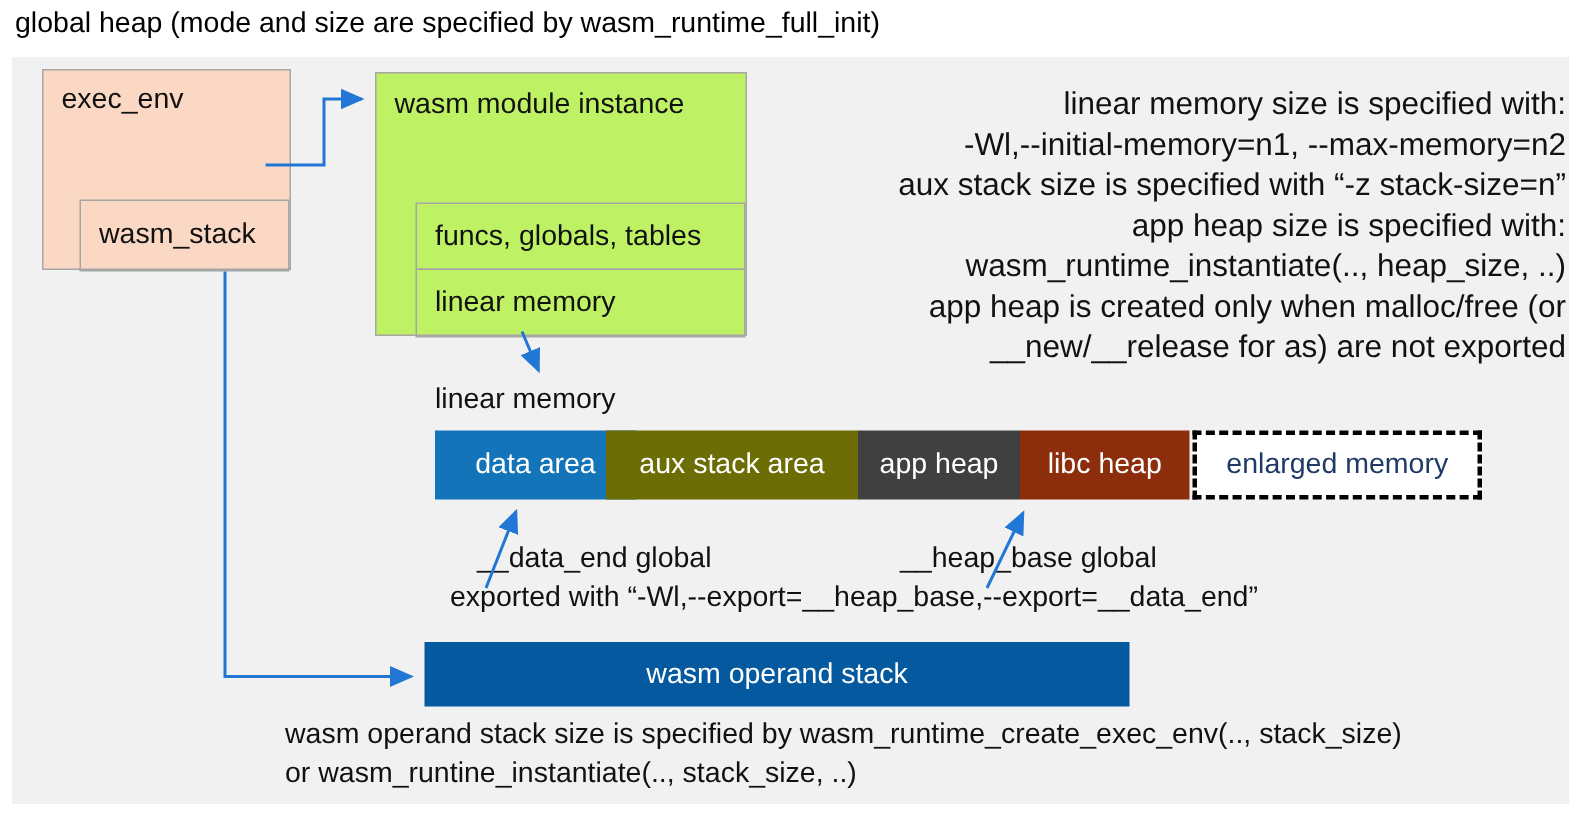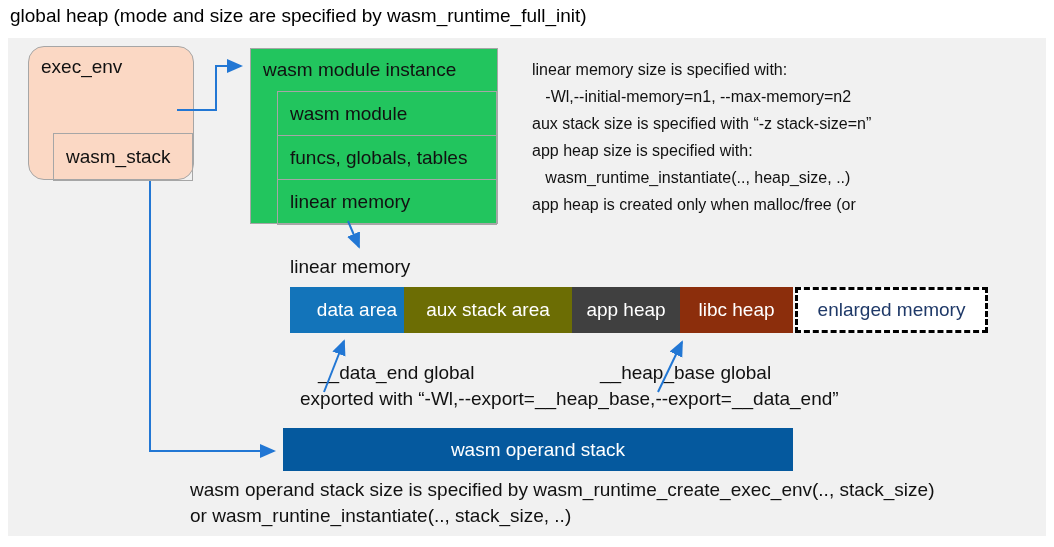--- a/index.html
+++ b/index.html
@@ -24,22 +24,22 @@
   }
   .exec-env .sub-row{left:24px;width:calc(100% - 24px);}
   .exec-env .row1{top:39px;height:48px;}
   .exec-env .row2{top:86px;height:48px;}
   .mod-inst .sub-row{left:26px;width:calc(100% - 26px);}
   .mod-inst .row1{top:42px;height:45px;}
   .mod-inst .row2{top:86px;height:45px;}
   .mod-inst .row3{top:130px;height:46px;}
 
   
-  .info-line{position:absolute;left:532px;width:512px;height:27px;font-size:16px;
-    line-height:27px;white-space:pre;color:#111;}
+  .info-line{position:absolute;left:532px;width:512px;height:27px;font-size:21px;
+    line-height:27px;white-space:pre;color:#111;text-align:right;}
 
   
   .lm-label{left:290px;top:256px;font-size:19px;color:#111;}
   .seg{
     position:absolute;top:287px;height:46px;box-sizing:border-box;
     display:flex;align-items:center;justify-content:center;
     font-size:19px;color:#ffffff;white-space:nowrap;
   }
   .seg-data{left:290px;width:134px;}
   .seg-aux{left:404px;width:168px;}
@@ -47,57 +47,57 @@
   .seg-libc{left:680px;width:113px;}
   .seg-enlarged{left:795px;width:193px;border:3px dashed #000000;color:#1f3968;background:#ffffff;}
 
   .annot{position:absolute;font-size:19px;color:#111;white-space:pre;}
   .data-end-label{left:318px;top:362px;}
   .heap-base-label{left:600px;top:362px;}
   .export-line{left:300px;top:388px;}
 
   
   .operand-bar{
-    left:283px;top:428px;width:510px;height:43px;background:#05599e;
+    left:283px;top:428px;width:470px;height:43px;background:#05599e;
     display:flex;align-items:center;justify-content:center;
     font-size:19px;color:#ffffff;
   }
   .bottom-line{position:absolute;left:190px;font-size:19px;white-space:pre;color:#111;}
   .bl1{top:479px;}
   .bl2{top:505px;}
 
   .arrow-layer{left:0;top:0;width:1054px;height:547px;pointer-events:none;}
 </style>
 </head>
 <body>
 
 <div class="canvas">
 
   <div class="abs panel" style="background-color: rgb(241, 241, 241);"></div>
 
   <div class="abs title">global heap (mode and size are specified by wasm_runtime_full_init)</div>
 
-  <div class="abs box exec-env" style="background-color: rgb(251, 216, 196); border-radius: 16px;">
+  <div class="abs box exec-env" style="background-color: rgb(251, 216, 196);">
     <div class="box-title">exec_env</div>
     <div class="sub-row row2">wasm_stack</div>
   </div>
 
-  <div class="abs box mod-inst" style="background-color: #22c55e;">
+  <div class="abs box mod-inst" style="background-color: #bef264;">
     <div class="box-title">wasm module instance</div>
-    <div class="sub-row row1">wasm module</div>
     <div class="sub-row row2">funcs, globals, tables</div>
     <div class="sub-row row3">linear memory</div>
   </div>
 
   <div class="info-line" style="top:56px;">linear memory size is specified with:</div>
   <div class="info-line" style="top:83px;">   -Wl,--initial-memory=n1, --max-memory=n2</div>
   <div class="info-line" style="top:110px;">aux stack size is specified with “-z stack-size=n”</div>
   <div class="info-line" style="top:137px;">app heap size is specified with:</div>
   <div class="info-line" style="top:164px;">   wasm_runtime_instantiate(.., heap_size, ..)</div>
   <div class="info-line" style="top:191px;">app heap is created only when malloc/free (or</div>
+  <div class="info-line" style="top:218px;">__new/__release for as) are not exported</div>
 
   <div class="abs lm-label">linear memory</div>
   <div class="seg seg-data" style="background-color: rgb(19, 116, 186);">data area</div>
   <div class="seg seg-aux" style="background-color: rgb(108, 109, 4);">aux stack area</div>
   <div class="seg seg-app" style="background-color: #404040;">app heap</div>
   <div class="seg seg-libc" style="background-color: rgb(140, 46, 12);">libc heap</div>
   <div class="seg seg-enlarged" style="background-color: rgb(255, 255, 255);">enlarged memory</div>
 
   <div class="annot data-end-label">__data_end global</div>
   <div class="annot heap-base-label">__heap_base global</div>

